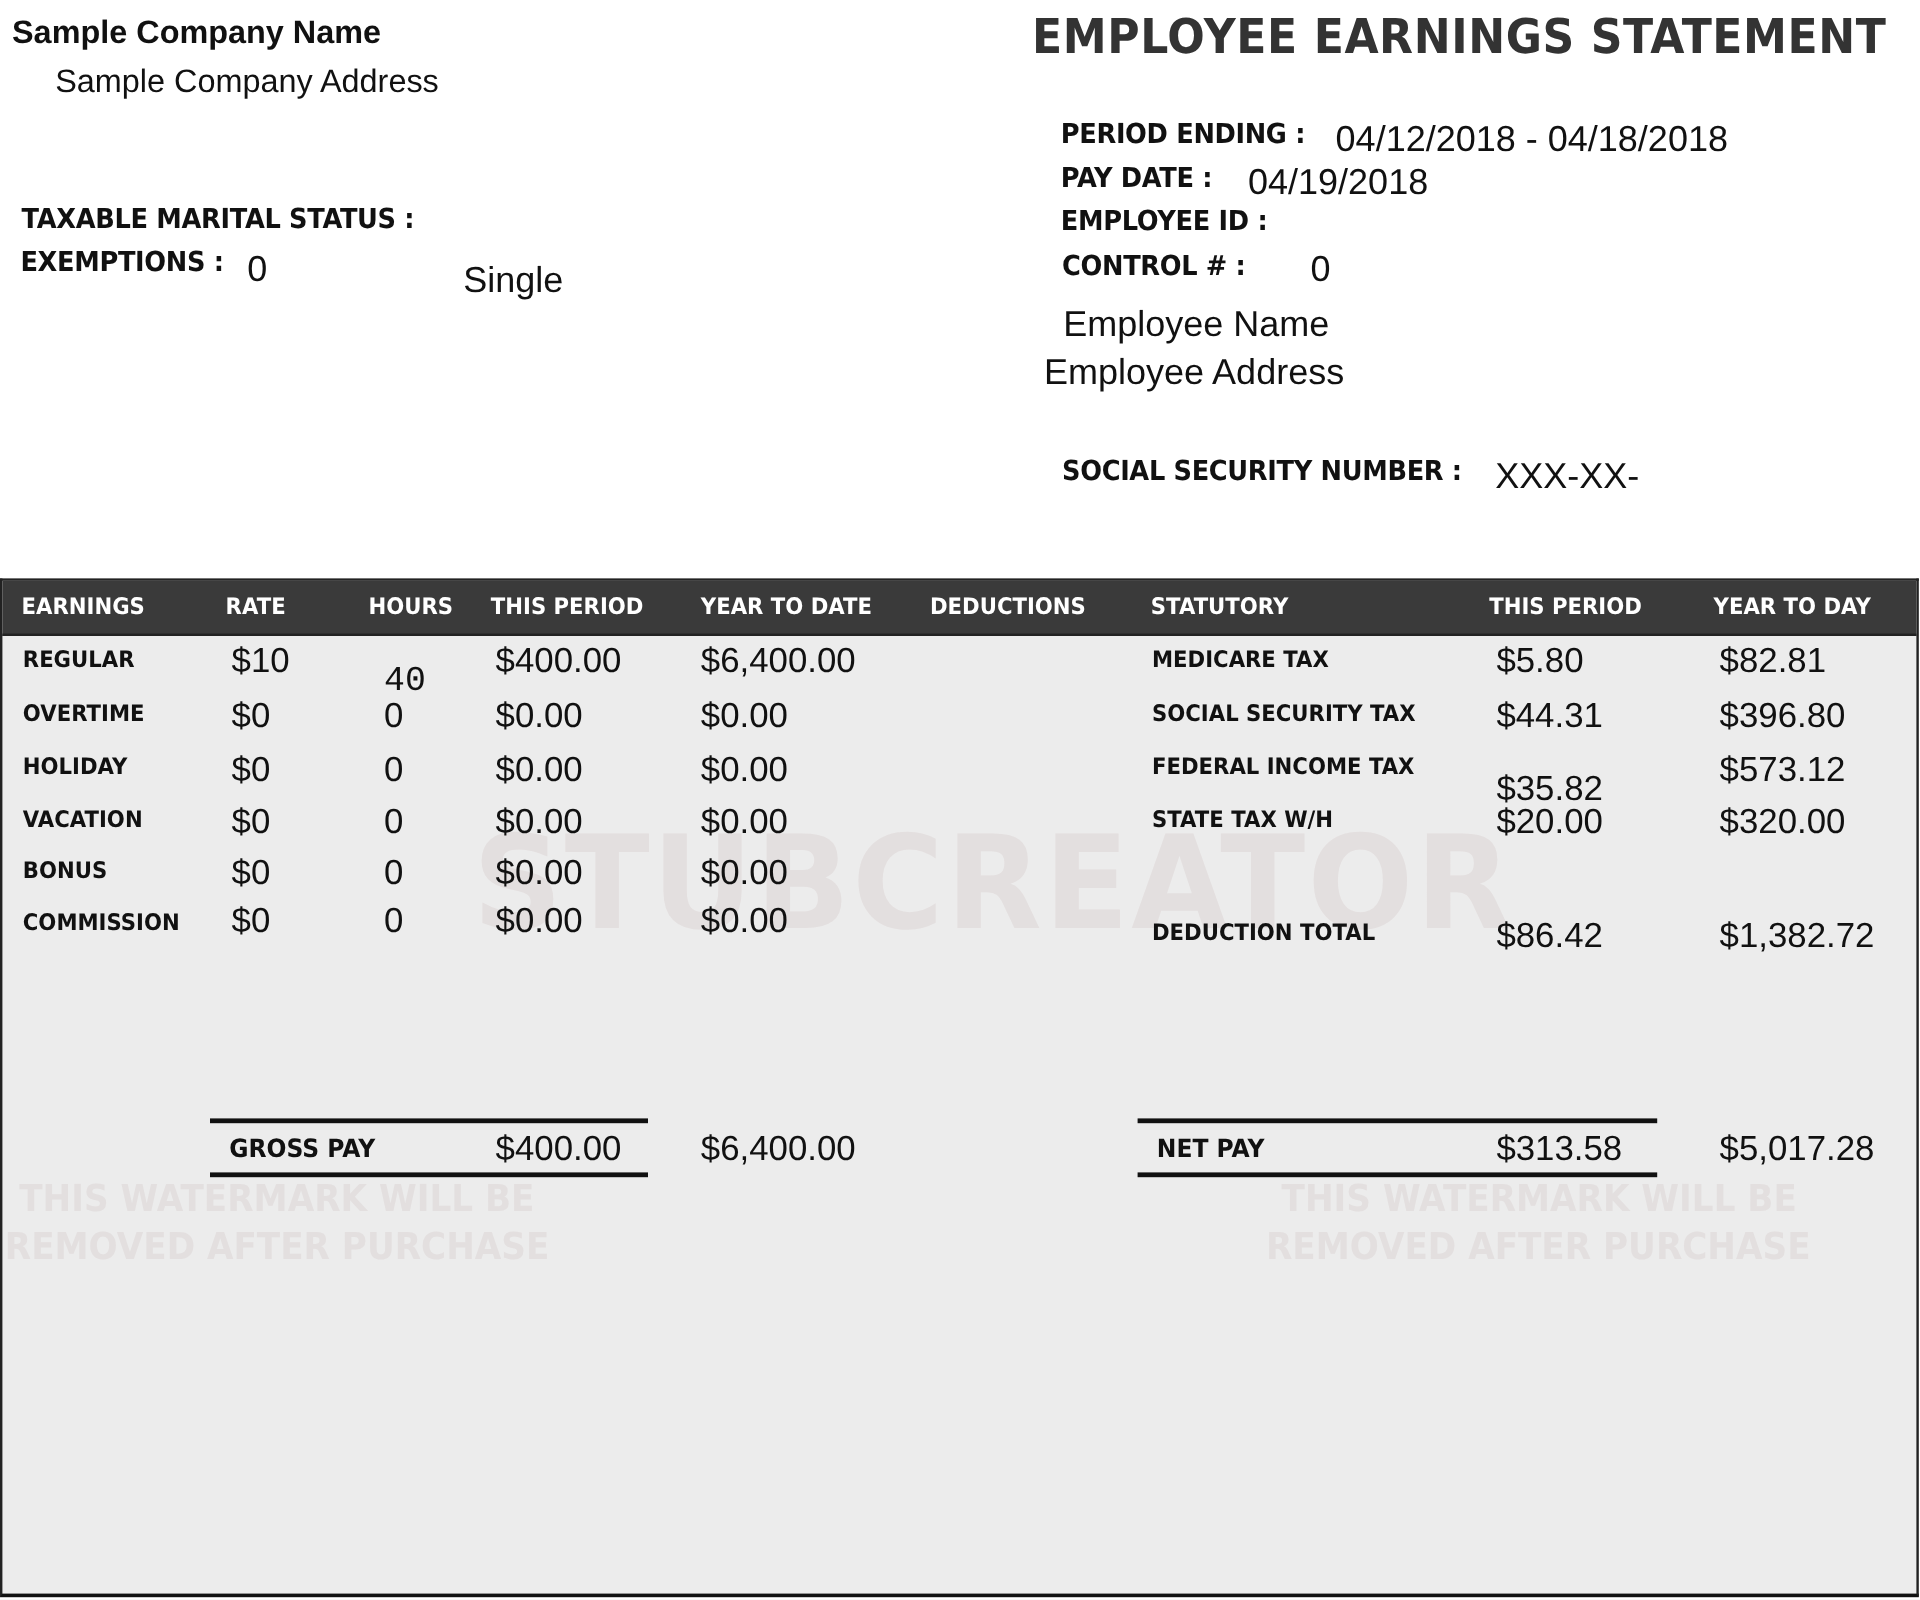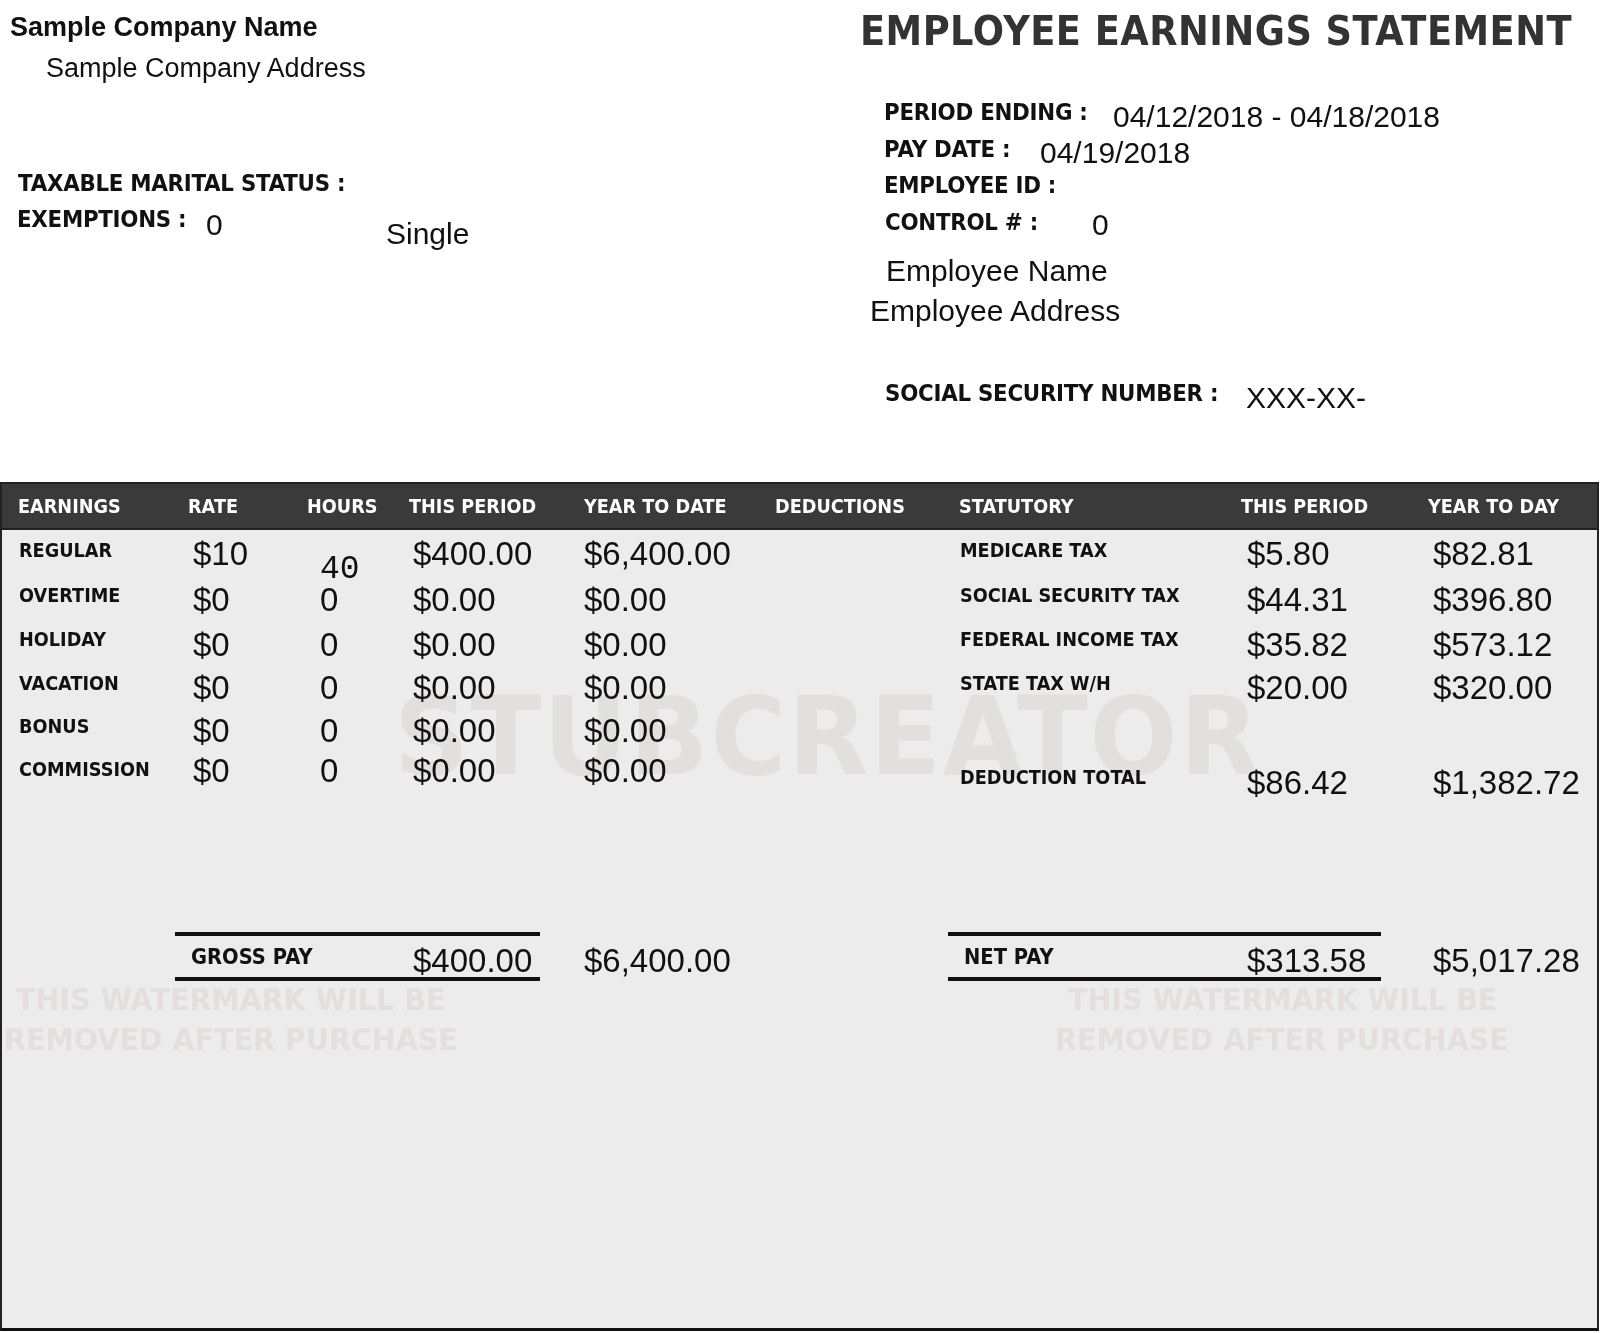--- a/index.html
+++ b/index.html
@@ -8,21 +8,21 @@
   .company-name { left:10px; top:12px; font-size:27px; font-weight:bold; color:#111; }
   .company-addr { left:10px; top:53px; font-size:27px; color:#111;margin-left:36px; }
   .doc-title { left:860px; top:8px; font-size:40px; font-weight:bold; color:#333; letter-spacing:0.5px; font-family:"DejaVu Sans", sans-serif; transform:scaleX(0.92); transform-origin:left top; }
   .lbl { font-family:"DejaVu Sans", sans-serif; font-weight:bold; font-size:23px; color:#111; transform:scaleX(0.93); transform-origin:left top; letter-spacing:-0.3px; }
   .val { font-size:30px; color:#111; }
 
   .table-box { position:absolute; left:0; top:482px; width:1599px; height:849px; background:#ececec; border-left:2px solid #222; border-right:2px solid #222; border-bottom:3px solid #111; border-top:2px solid #222; box-sizing:border-box; }
   .thead { position:absolute; left:0; top:0; width:100%; height:44px; background:#3a3a3a; border-bottom:2px solid #222; }
   .th { position:absolute; top:11px; color:#fff; font-family:"DejaVu Sans", sans-serif; font-weight:bold; font-size:19px; transform:scaleX(0.93); transform-origin:left top; white-space:nowrap; }
   .rlbl { position:absolute; font-family:"DejaVu Sans", sans-serif; font-weight:bold; font-size:19px; color:#111; transform:scaleX(0.93); transform-origin:left top; white-space:nowrap; }
-  .rval { position:absolute; font-size:33px; color:#111; white-space:nowrap; }
+  .rval { position:absolute; font-size:29px; color:#111; white-space:nowrap; }
   .wm-big { position:absolute; left:392px; top:190px; font-family:"DejaVu Sans", sans-serif; font-weight:bold; font-size:108px; color:#e3dede; letter-spacing:2px; opacity:0.9; transform:scaleX(0.96); transform-origin:left top; z-index:0; white-space:nowrap; }
   .wm-small { position:absolute; font-family:"DejaVu Sans", sans-serif; font-weight:bold; font-size:31px; color:#e3dfdf; line-height:40px; transform:scaleX(0.92); transform-origin:left top; white-space:nowrap; text-align:center; }
   .fg { z-index:1; }
   .rule { position:absolute; height:4px; background:#111; }
 </style>
 </head>
 <body>
 
 <div class="abs company-name">Sample Company Name</div>
 <div class="abs company-addr">Sample Company Address</div>
@@ -115,21 +115,21 @@
     <span class="rval" style="left:1245px;top:51px;">$5.80</span>
     <span class="rval" style="left:1431px;top:51px;">$82.81</span>
   </div>
   <div class="fg">
     <span class="rlbl" style="left:958px;top:100px;">SOCIAL SECURITY TAX</span>
     <span class="rval" style="left:1245px;top:97px;">$44.31</span>
     <span class="rval" style="left:1431px;top:97px;">$396.80</span>
   </div>
   <div class="fg">
     <span class="rlbl" style="left:958px;top:144px;">FEDERAL INCOME TAX</span>
-    <span class="rval" style="left:1245px;top:142px;">$35.82</span>
+    <span class="rval" style="left:1245px;top:158px;">$35.82</span>
     <span class="rval" style="left:1431px;top:142px;">$573.12</span>
   </div>
   <div class="fg">
     <span class="rlbl" style="left:958px;top:188px;">STATE TAX W/H</span>
     <span class="rval" style="left:1245px;top:185px;">$20.00</span>
     <span class="rval" style="left:1431px;top:185px;">$320.00</span>
   </div>
   <div class="fg">
     <span class="rlbl" style="left:958px;top:282px;">DEDUCTION TOTAL</span>
     <span class="rval" style="left:1245px;top:280px;">$86.42</span>

